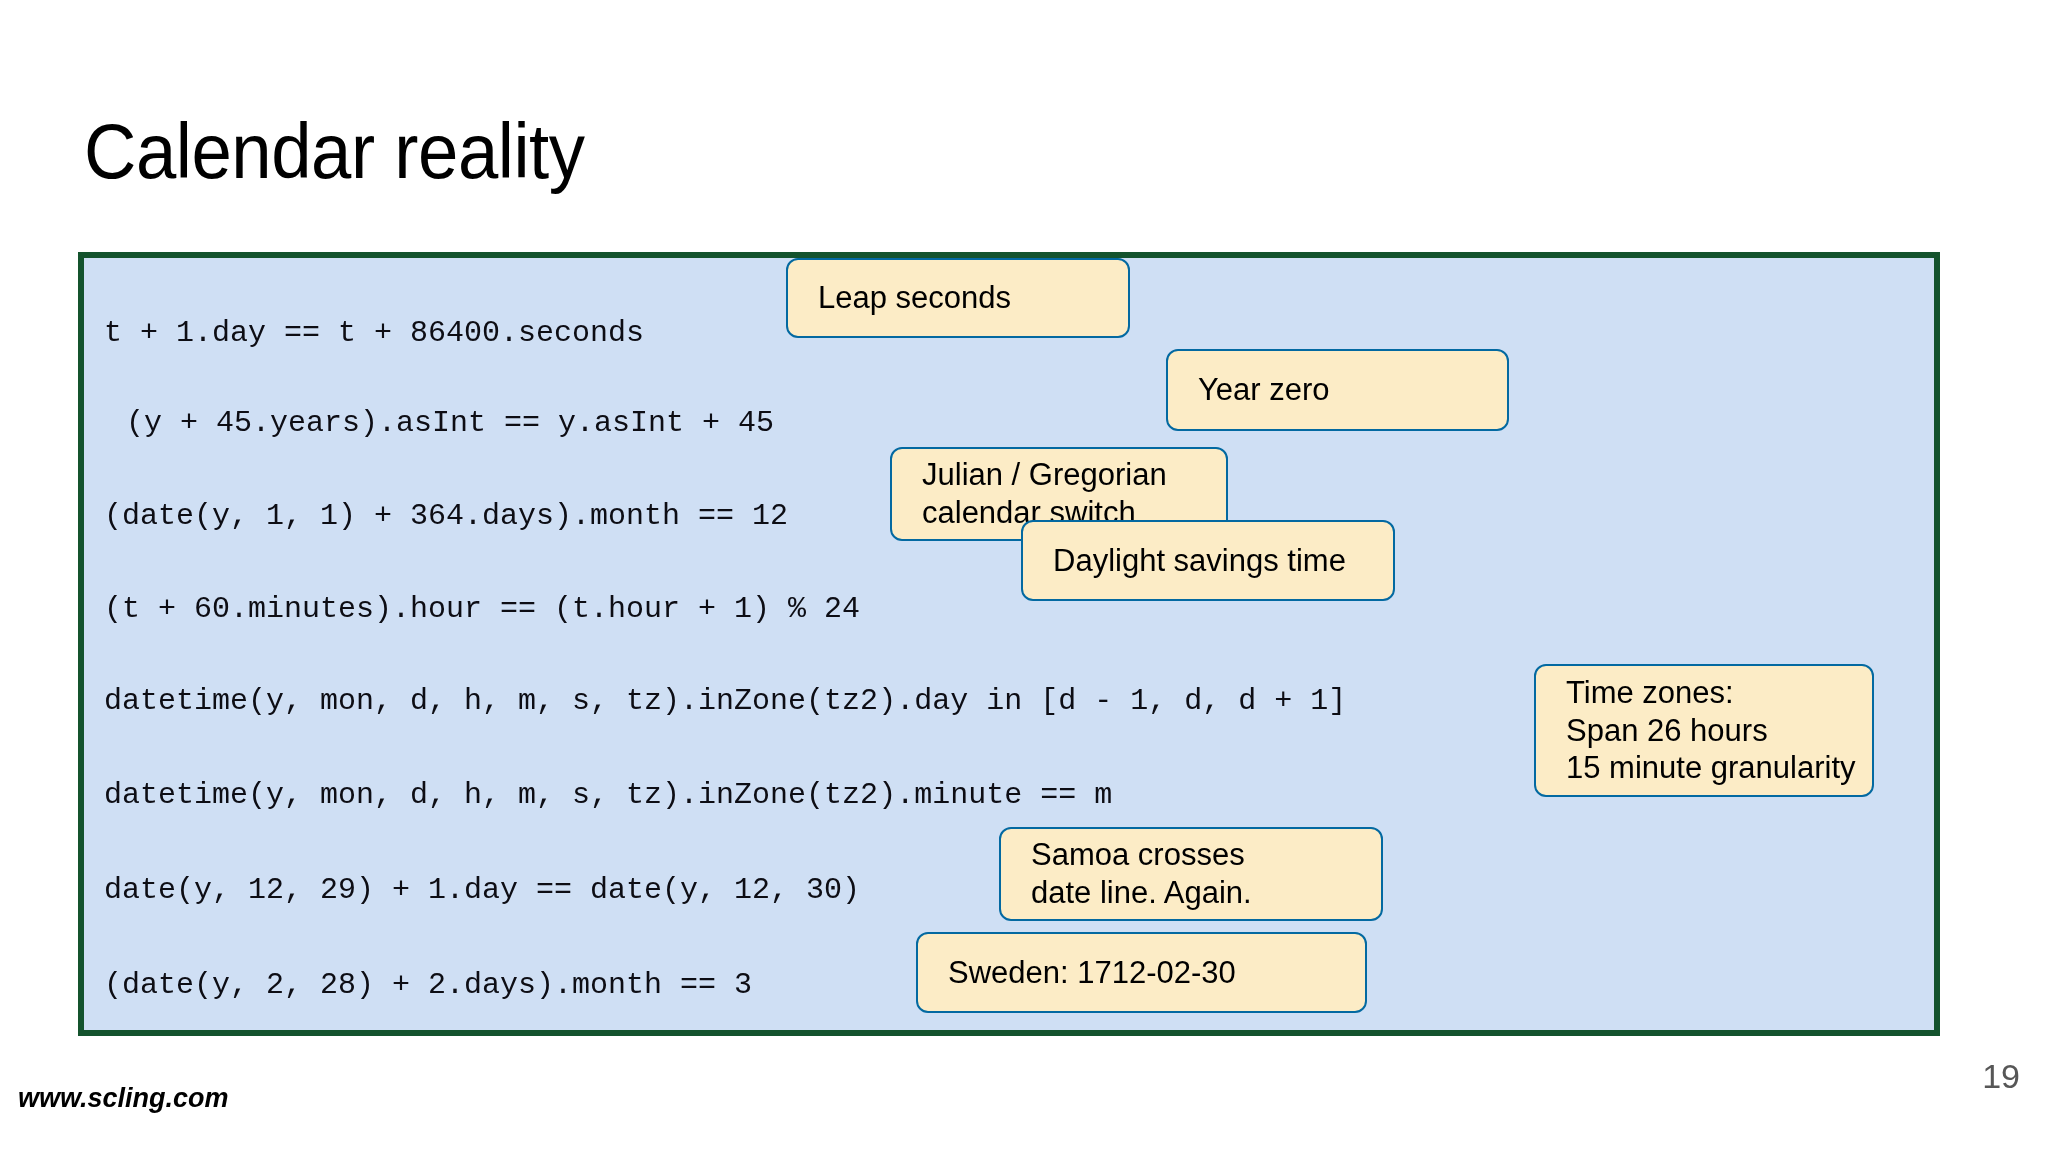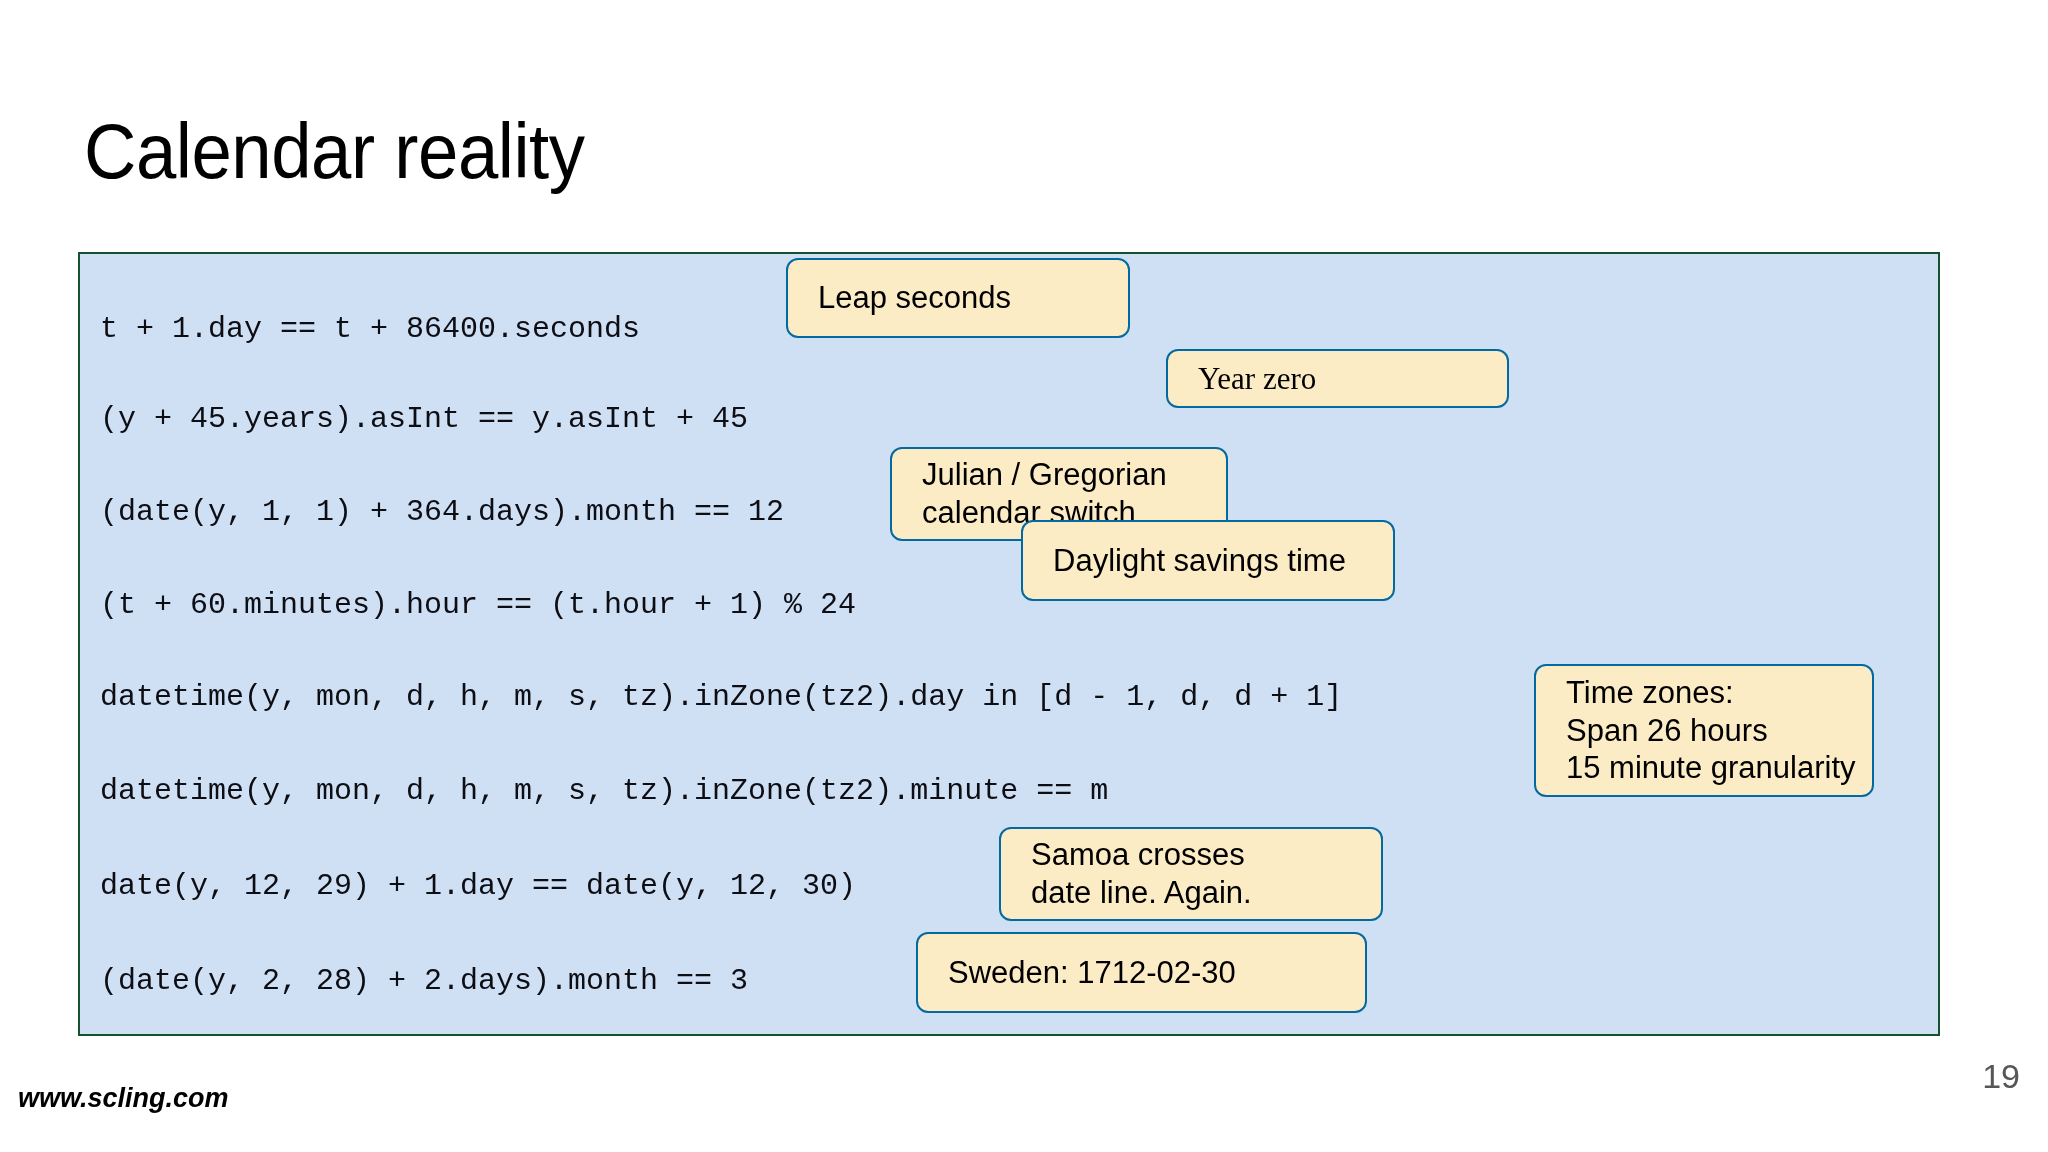--- a/index.html
+++ b/index.html
@@ -33,21 +33,21 @@
   }
 
   
   #code-panel {
     position: absolute;
     left: 78px;
     top: 252px;
     width: 1862px;
     height: 784px;
     background: #cfdff4;
-    border: 2px solid #14532d;
+    border: 6px solid #14532d;
     box-sizing: border-box;
   }
 
   .code-line {
     position: absolute;
     left: 20px;
     font-family: "Liberation Mono", "DejaVu Sans Mono", monospace;
     font-size: 30px;
     line-height: 1;
     color: #0d0d14;
@@ -99,37 +99,37 @@
   }
 </style>
 </head>
 <body>
 
 <div id="slide-title">Calendar reality</div>
 
 <div id="code-panel">
 
 <div class="code-line" style="top: 60px;">t + 1.day == t + 86400.seconds</div>
-    <div class="code-line" style="top: 150px;">(y + 45.years).asInt == y.asInt + 45</div>
+    <div class="code-line" style="top: 150px; margin-left: 22px;">(y + 45.years).asInt == y.asInt + 45</div>
     <div class="code-line" style="top: 243px;">(date(y, 1, 1) + 364.days).month == 12</div>
     <div class="code-line" style="top: 336px;">(t + 60.minutes).hour == (t.hour + 1) % 24</div>
     <div class="code-line" style="top: 428px;">datetime(y, mon, d, h, m, s, tz).inZone(tz2).day in [d - 1, d, d + 1]</div>
     <div class="code-line" style="top: 522px;">datetime(y, mon, d, h, m, s, tz).inZone(tz2).minute == m</div>
     <div class="code-line" style="top: 617px;">date(y, 12, 29) + 1.day == date(y, 12, 30)</div>
     <div class="code-line" style="top: 712px;">(date(y, 2, 28) + 2.days).month == 3</div>
   </div>
 
 <div id="footer-url">www.scling.com</div>
 
 <div id="page-number">19</div>
 
 <div class="callout" style="left: 786px; top: 258px; width: 344px; height: 80px;">
     <span class="cl-line">Leap seconds</span>
   </div>
-<div class="callout" style="left: 1166px; top: 349px; width: 343px; height: 59px; font-family: Liberation Serif, serif;">
+<div class="callout" style="left: 1166px; top: 349px; width: 343px; height: 82px;">
     <span class="cl-line">Year zero</span>
   </div>
 <div class="callout" style="left: 890px; top: 447px; width: 338px; height: 94px;">
     <span class="cl-line">Julian / Gregorian</span>
     <span class="cl-line">calendar switch</span>
   </div>
 <div class="callout" style="left: 1021px; top: 520px; width: 374px; height: 81px;">
     <span class="cl-line">Daylight savings time</span>
   </div>
 <div class="callout" style="left: 1534px; top: 664px; width: 340px; height: 133px;">

